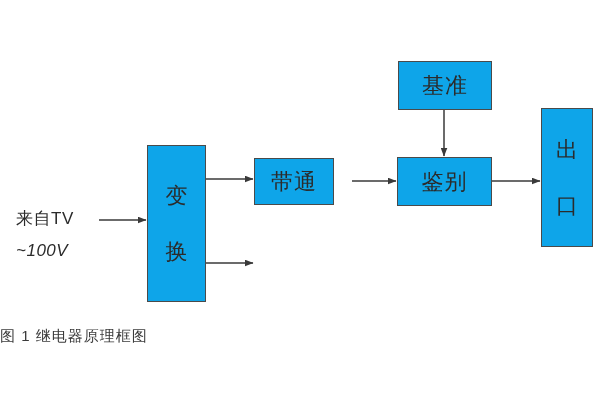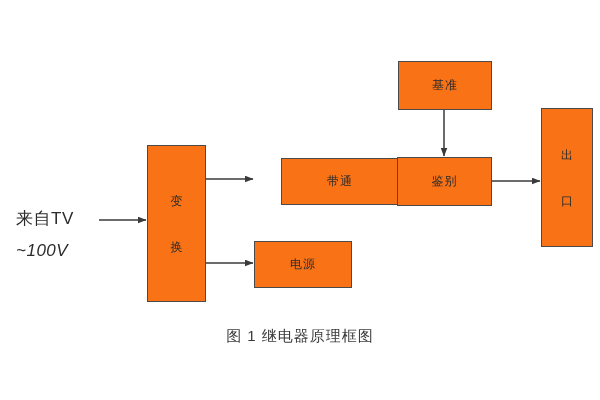--- a/index.html
+++ b/index.html
@@ -23,26 +23,26 @@
     position: absolute;
     left: 0;
     top: 0;
     width: 600px;
     height: 400px;
   }
   .node-box {
     position: absolute;
     box-sizing: border-box;
     border: 1.4px solid #4a4a4a;
-    background: #f97316;
+    background: #0ea5e9;
     display: flex;
     align-items: center;
     justify-content: center;
     color: #2b2b2b;
-    font-size: 12px;
+    font-size: 22px;
     letter-spacing: 1px;
     z-index: 3;
   }
   .node-box.vertical-text {
     flex-direction: column;
     letter-spacing: 0;
   }
   .node-box.vertical-text .glyph {
     display: block;
     line-height: 1.0;
@@ -52,23 +52,22 @@
   }
   .box-transform {
     left: 147px;
     top: 145px;
     width: 59px;
     height: 157px;
   }
   .box-bandpass {
     left: 254px;
     top: 158px;
-    width: 118px;
+    width: 80px;
     height: 47px;
-    margin-left: 27px;
   }
   .box-power {
     left: 254px;
     top: 241px;
     width: 98px;
     height: 47px;
   }
   .box-reference {
     left: 398px;
     top: 61px;
@@ -99,21 +98,21 @@
     white-space: nowrap;
     z-index: 3;
   }
   .source-label.line-1 { top: 197px; margin-top: 10px; }
   .source-label.line-2 { top: 241px; font-style: italic; }
   .figure-caption {
     position: absolute;
     left: 0;
     top: 327px;
     width: 600px;
-    text-align: center;
+    text-align: left;
     color: #3a3a3a;
     font-size: 15px;
     letter-spacing: 1px;
     z-index: 3;
   }
 </style>
 </head>
 <body>
 
 <div id="diagram-canvas">
@@ -143,23 +142,20 @@
 
   <div class="node-box vertical-text box-transform">
     <span class="glyph spaced-top">变</span>
     <span class="glyph">换</span>
   </div>
 
   <div class="node-box box-bandpass">
     <span>带通</span>
   </div>
 
-  <div class="node-box box-power">
-    <span>电源</span>
-  </div>
 
   <div class="node-box box-reference">
     <span>基准</span>
   </div>
 
   <div class="node-box box-discriminate">
     <span>鉴别</span>
   </div>
 
   <div class="node-box vertical-text box-output">

